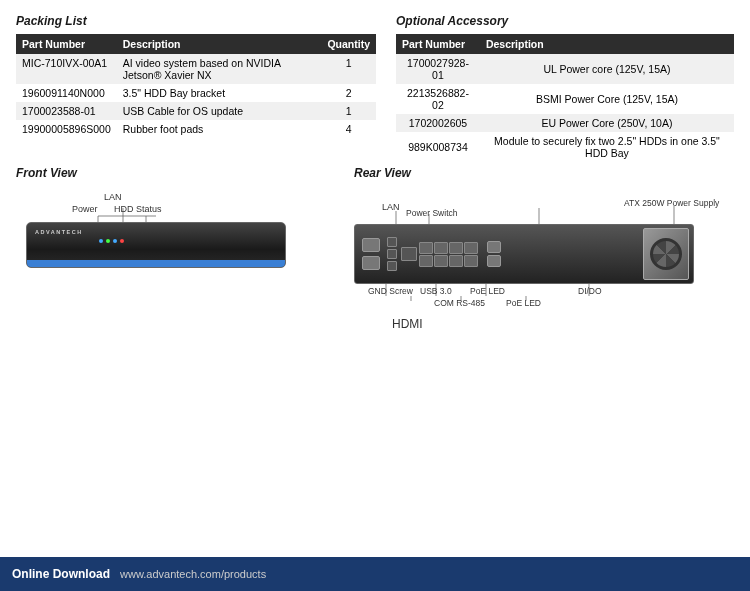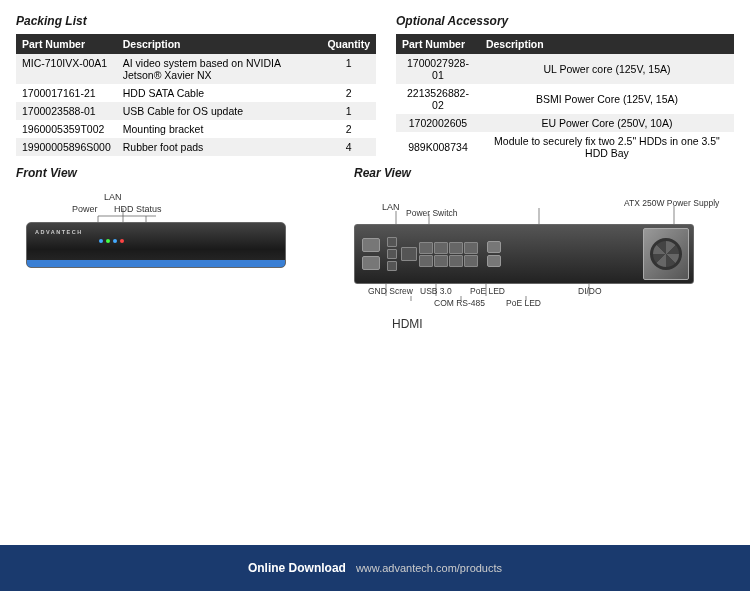--- a/index.html
+++ b/index.html
@@ -113,25 +113,25 @@
       font-size: 9px;
       color: #333;
     }
 
     
     .bottom-bar {
       position: absolute;
       bottom: 0;
       left: 0;
       right: 0;
-      height: 46px;
+      height: 34px;
       background: #1a3a6e;
       display: flex;
       align-items: center;
-      justify-content: center;
+      justify-content: flex-start;
       padding: 0 12px;
     }
 
     .bottom-bar-label {
       color: #fff;
       font-weight: bold;
       font-size: 12px;
       margin-right: 10px;
     }
 
@@ -313,33 +313,28 @@
           <th>Quantity</th>
         </tr>
       </thead>
       <tbody id="packing-tbody">
       <tr>
       <td>MIC-710IVX-00A1</td>
       <td>AI video system based on NVIDIA Jetson® Xavier NX</td>
       <td>1</td>
     </tr>
           <tr>
-      <td>1700017161-21</td>
-      <td>HDD SATA Cable</td>
+      <td>1960091140N000</td>
+      <td>3.5" HDD Bay bracket</td>
       <td>2</td>
     </tr>
           <tr>
       <td>1700023588-01</td>
       <td>USB Cable for OS update</td>
       <td>1</td>
-    </tr>
-          <tr>
-      <td>1960005359T002</td>
-      <td>Mounting bracket</td>
-      <td>2</td>
     </tr>
           <tr>
       <td>19900005896S000</td>
       <td>Rubber foot pads</td>
       <td>4</td>
     </tr>
         </tbody>
     </table>
   </div>
 

